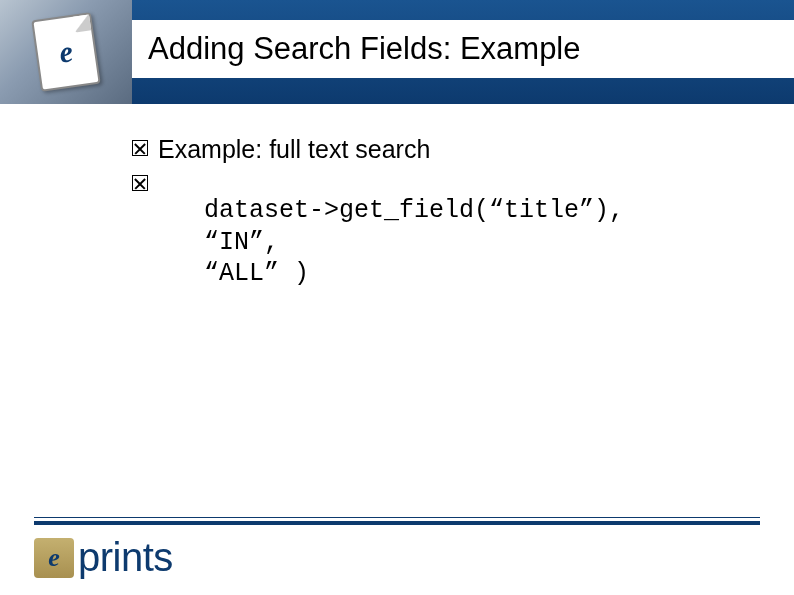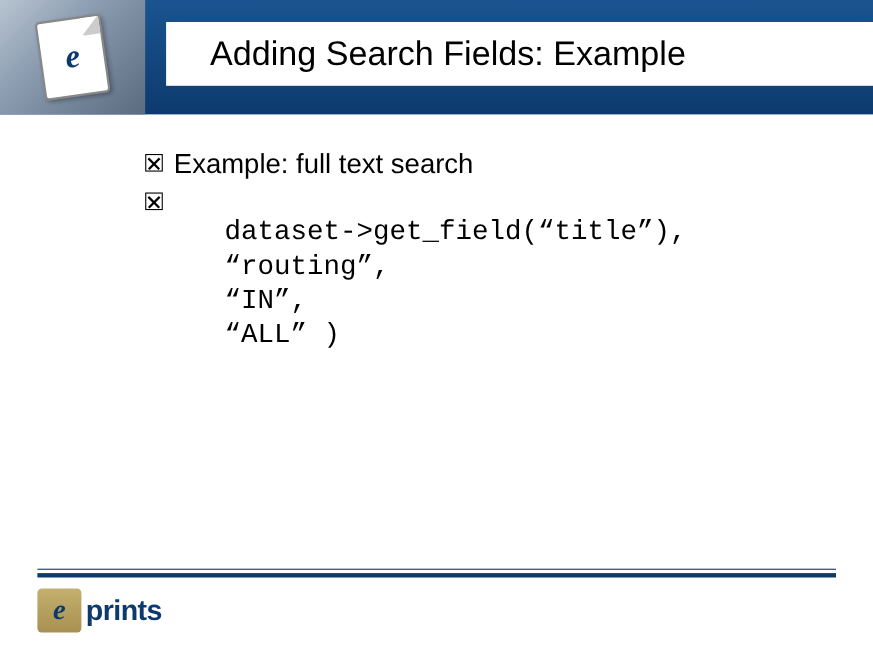--- a/index.html
+++ b/index.html
@@ -60,22 +60,21 @@
   }
   .header-white-band {
     position: absolute;
     left: 132px;
     top: 20px;
     right: 0;
     height: 58px;
     background: #ffffff;
     display: flex;
     align-items: center;
-    padding-left: 40px;
-    margin-left: 19px;
+    padding-left: 16px;
   }
   .header-white-band span {
     font-size: 31px;
     color: #000000;
   }
   .content {
     padding: 30px 30px 0 132px;
   }
   .bullet-row {
     display: flex;
@@ -172,24 +171,24 @@
     position: relative;
   }
   .logo-box-inner {
     font-size: 26px;
     font-weight: bold;
     font-style: italic;
     color: #0d3a6e;
     font-family: Georgia, serif;
   }
   .logo-text {
-    font-size: 26px;
+    font-size: 40px;
     color: #0d3a6e;
     margin-left: 4px;
-    font-weight: 700;
+    font-weight: 400;
     letter-spacing: -0.5px;
   }
 </style>
 </head>
 <body>
 
 <div class="header">
   <div class="header-left-block">
     <div class="paper-icon">
       <span class="e-letter">e</span>
@@ -202,21 +201,20 @@
 
 <div class="content">
   <div class="bullet-row">
     <div class="bullet-icon"></div>
     <div class="bullet-text">Example: full text search</div>
   </div>
   <div class="bullet-row">
     <div class="bullet-icon"></div>
   </div>
   <div class="code-indent">dataset-&gt;get_field(“title”),</div>
-  <div class="code-indent">“routing”,</div>
   <div class="code-indent">“IN”,</div>
   <div class="code-indent">“ALL” )</div>
 </div>
 
 <div class="footer">
   <div class="footer-line-thin"></div>
   <div class="footer-line-thick"></div>
   <div class="footer-logo">
     <div class="logo-box">
       <span class="logo-box-inner">e</span>

